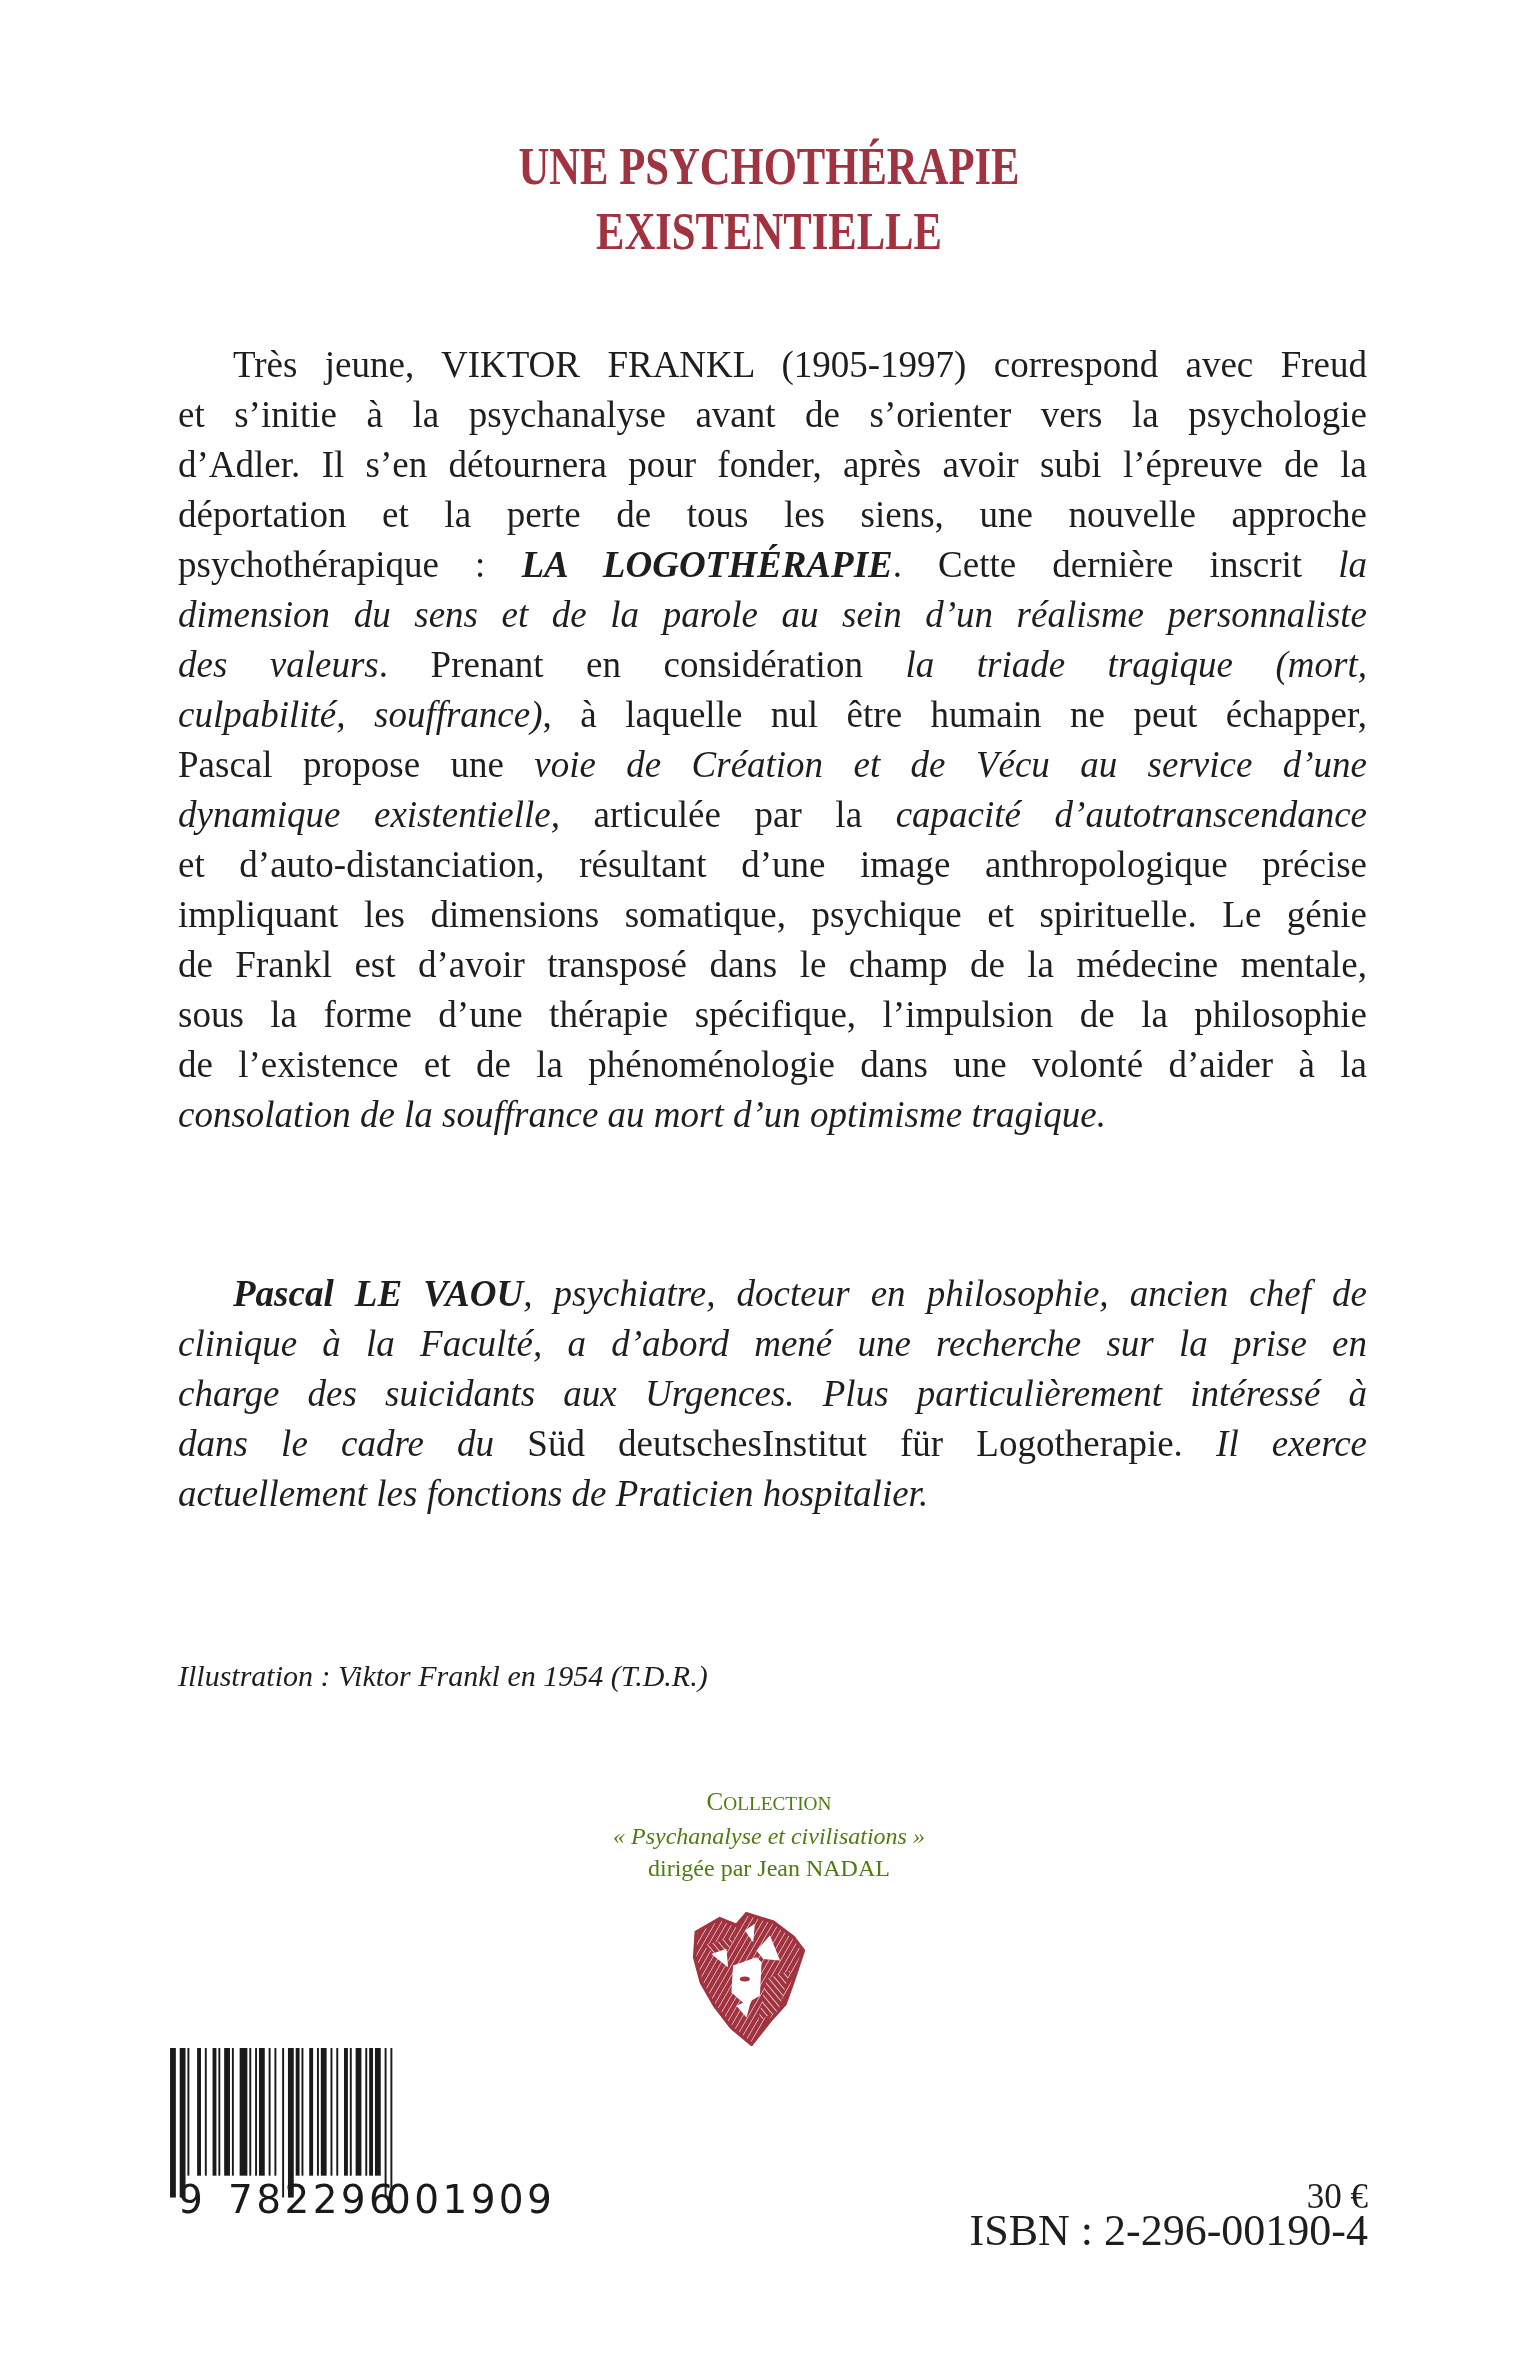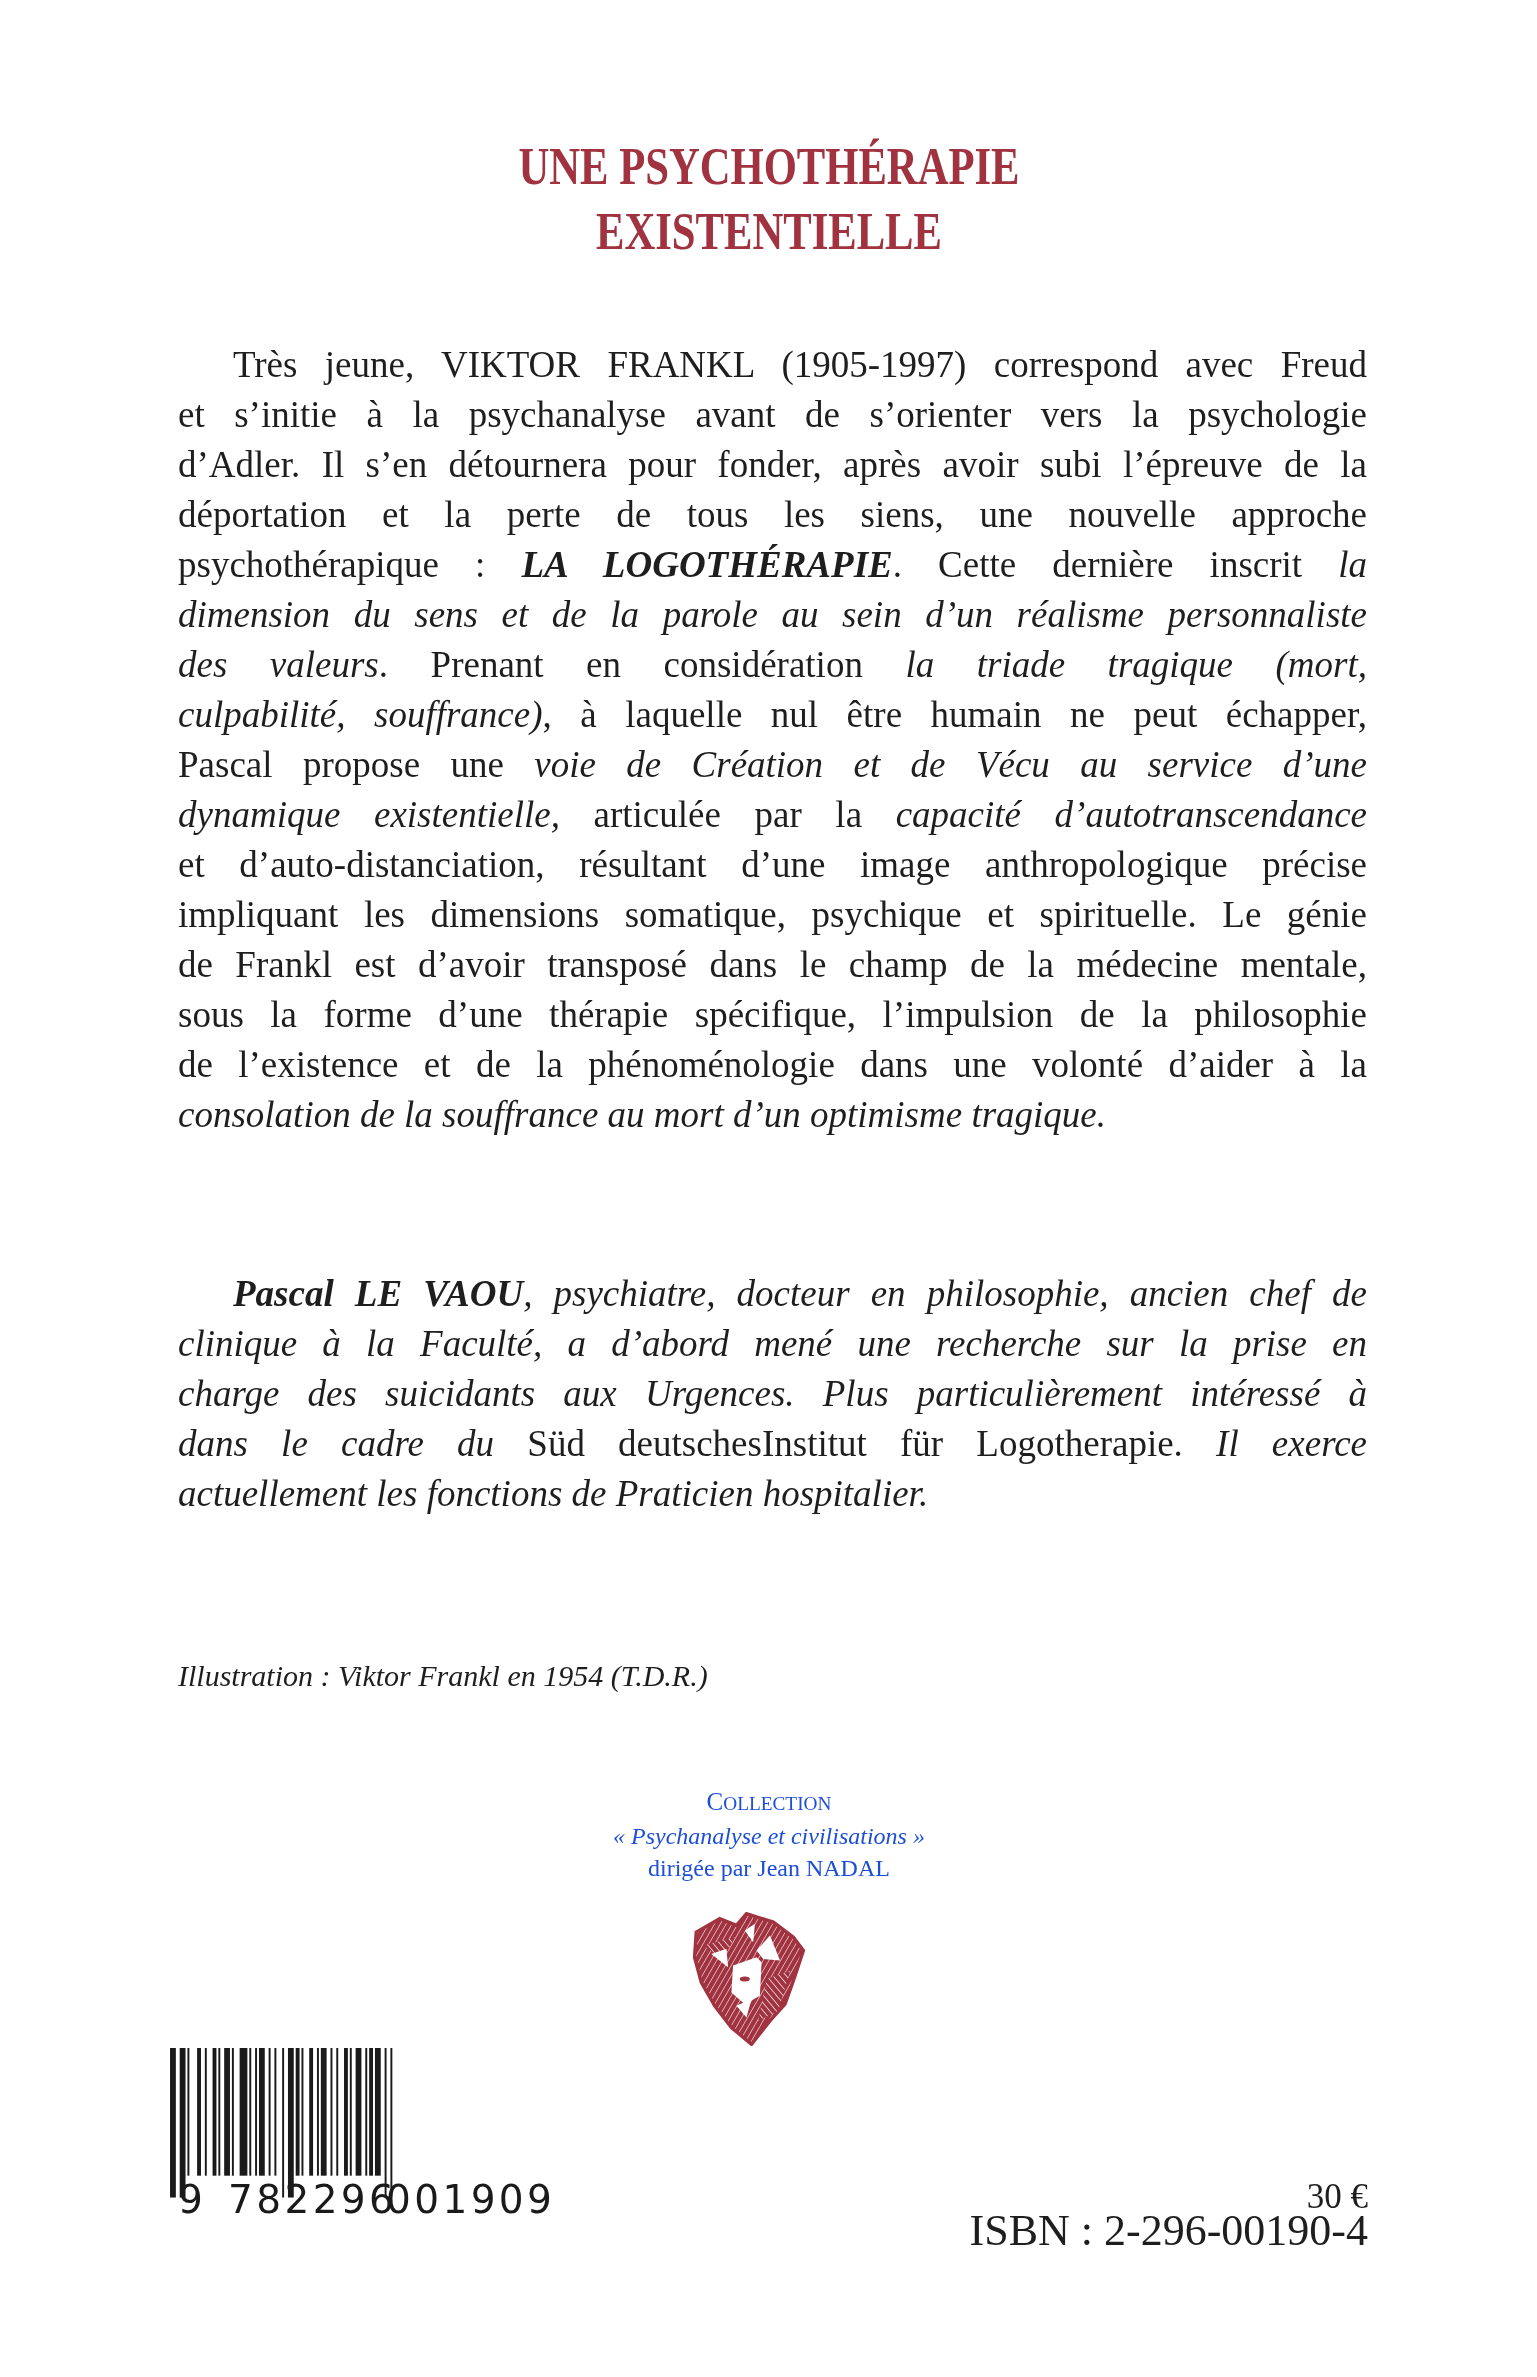--- a/index.html
+++ b/index.html
@@ -31,21 +31,21 @@
     #para1 { top: 312px; margin-top: 28px; }
     #para2 { top: 1269px; }
     .it { font-style: italic; text-align: center; }
     .bd { font-weight: bold; }
     .caption {
       position: absolute; left: 178px; top: 1657px;
       font-size: 30px; font-style: italic; line-height: 37px;
     }
     .collection {
       position: absolute; left: 601px; width: 336px; top: 1786px;
-      text-align: center; color: #1d4ed8; font-size: 24px; line-height: 32px;
+      text-align: center; color: #4d7c0f; font-size: 24px; line-height: 32px;
     }
     .collection .sc-big { font-size: 25px; }
     .collection .sc-small { font-size: 19.3px; }
     .logo { position: absolute; left: 686px; top: 1912px; width: 126px; height: 134px; }
     .barcode { position: absolute; left: 165px; top: 2048px; width: 353px; height: 168px; }
     .barcode-digits {
       position: absolute; top: 2179px; font-family: "DejaVu Sans", sans-serif;
       font-size: 39px; color: #1a1a1a; line-height: 42px;
     }
     #bc-first { left: 178px; }

